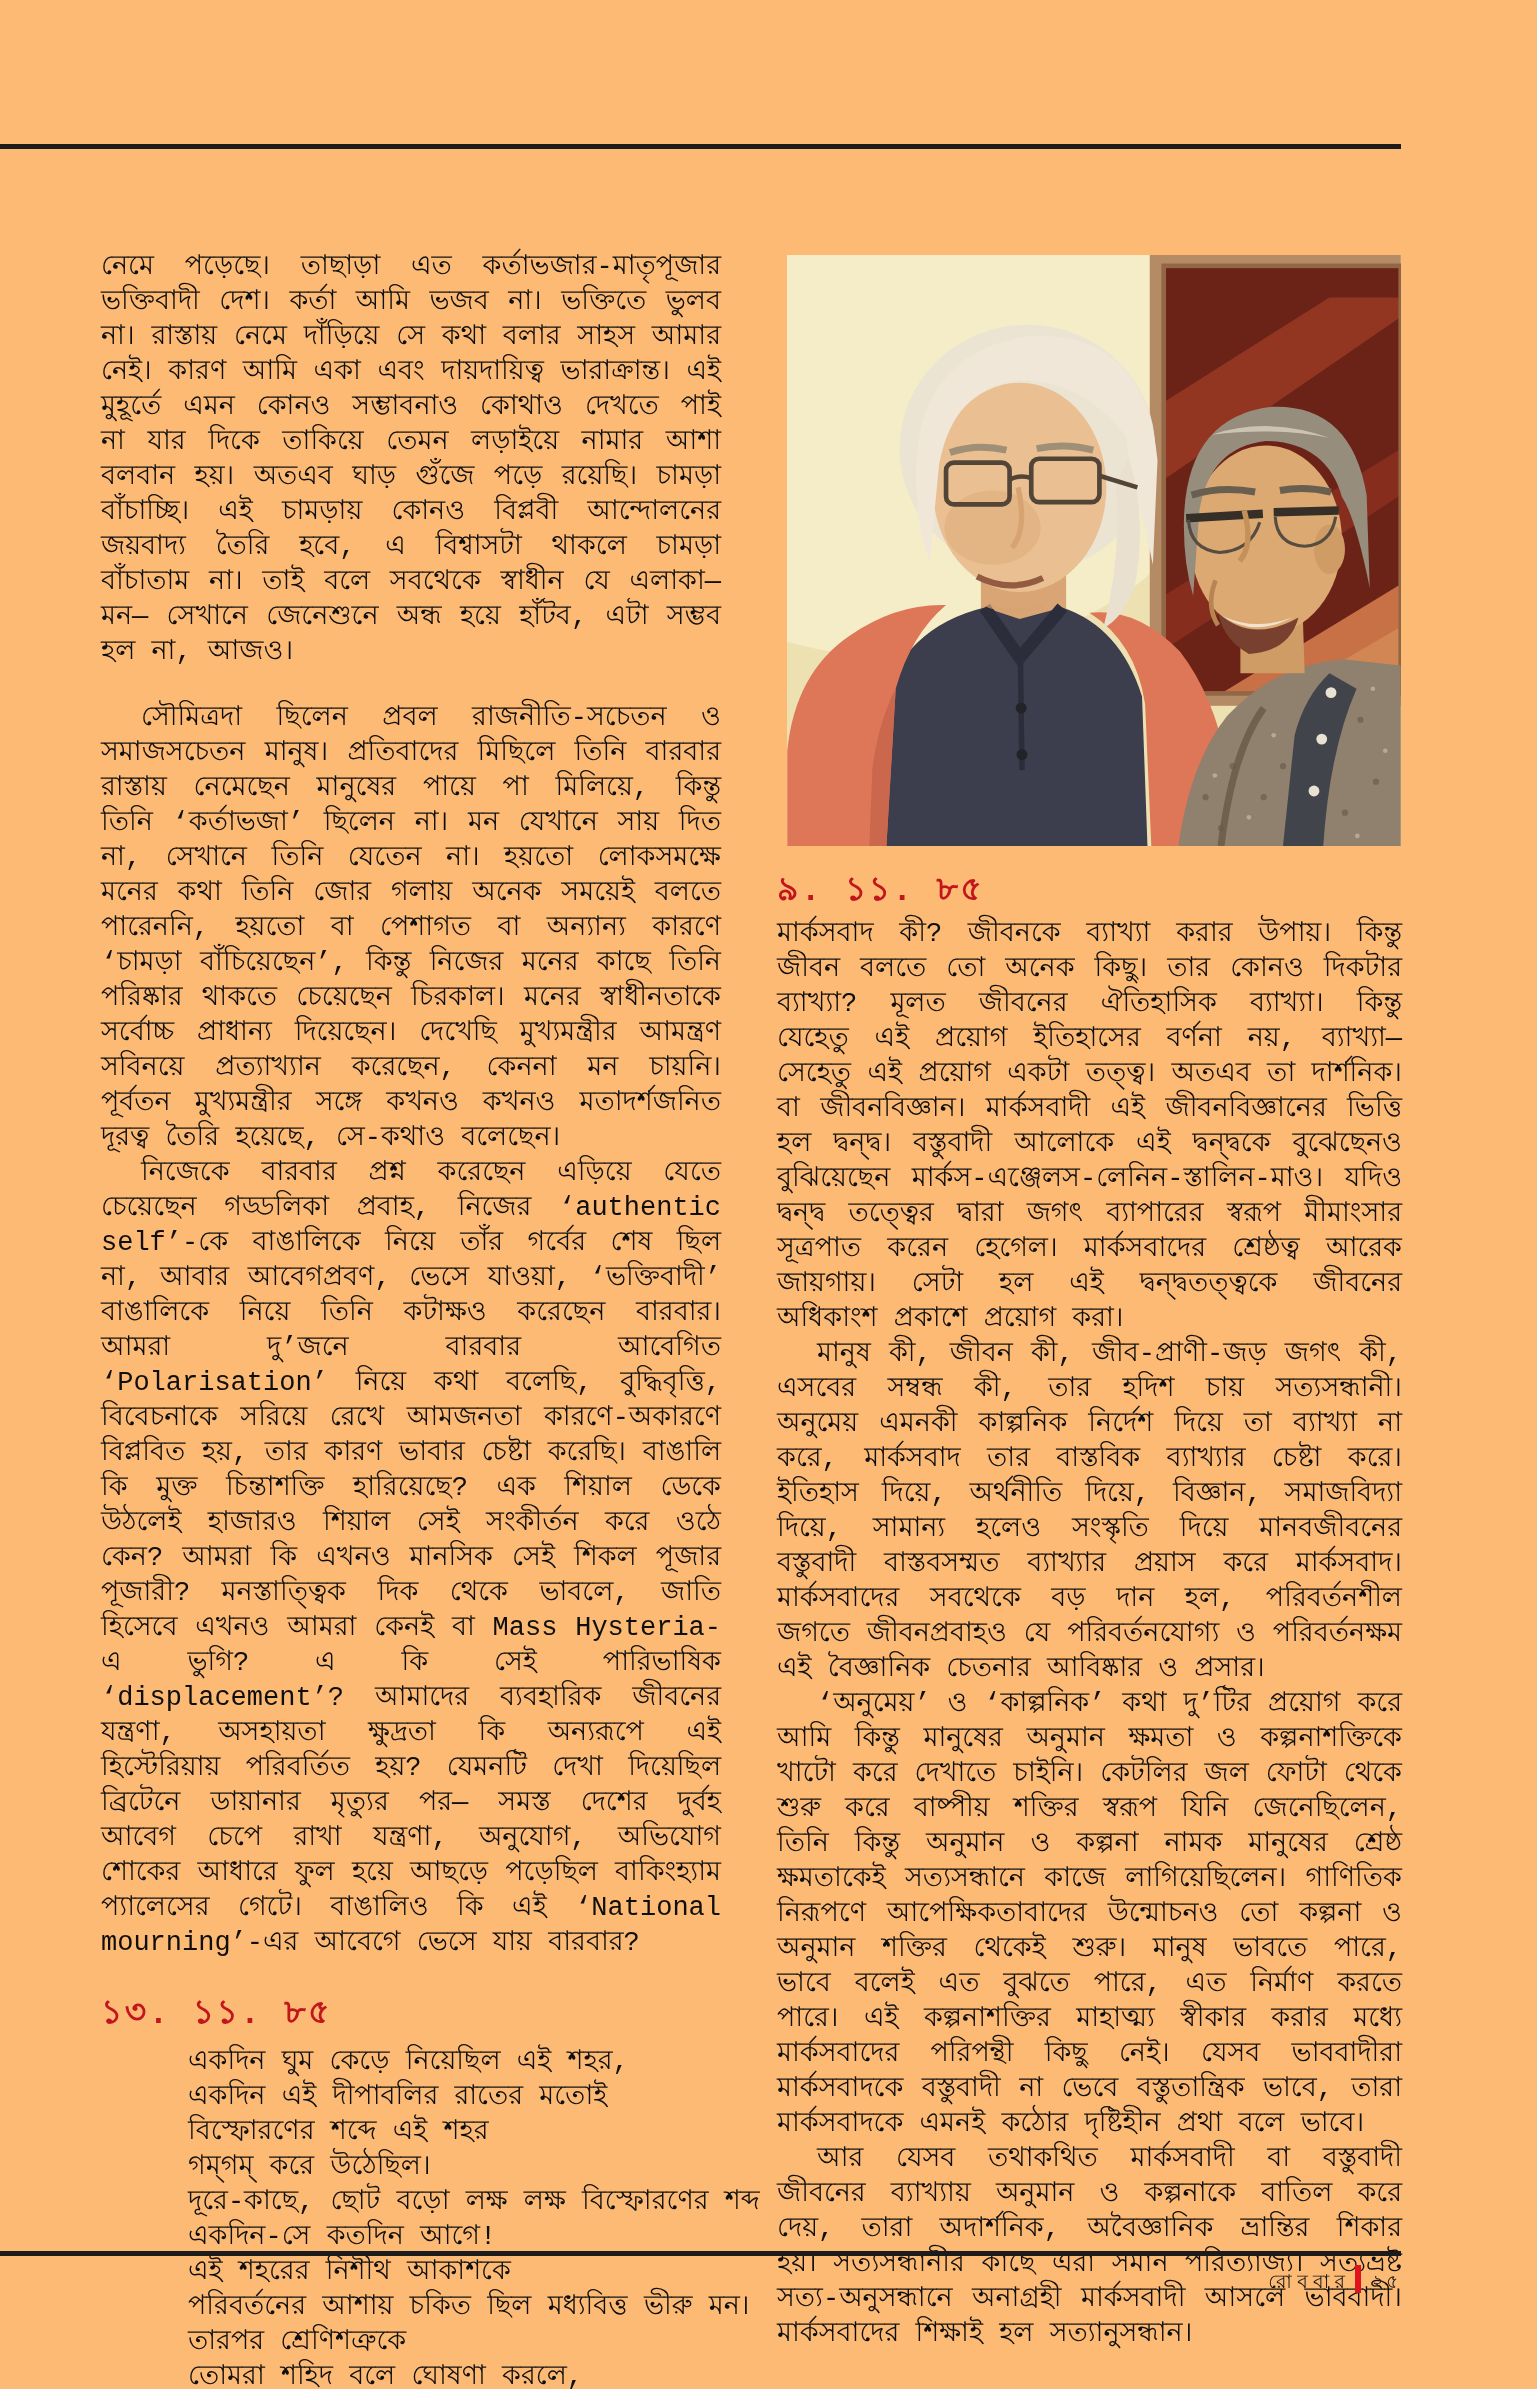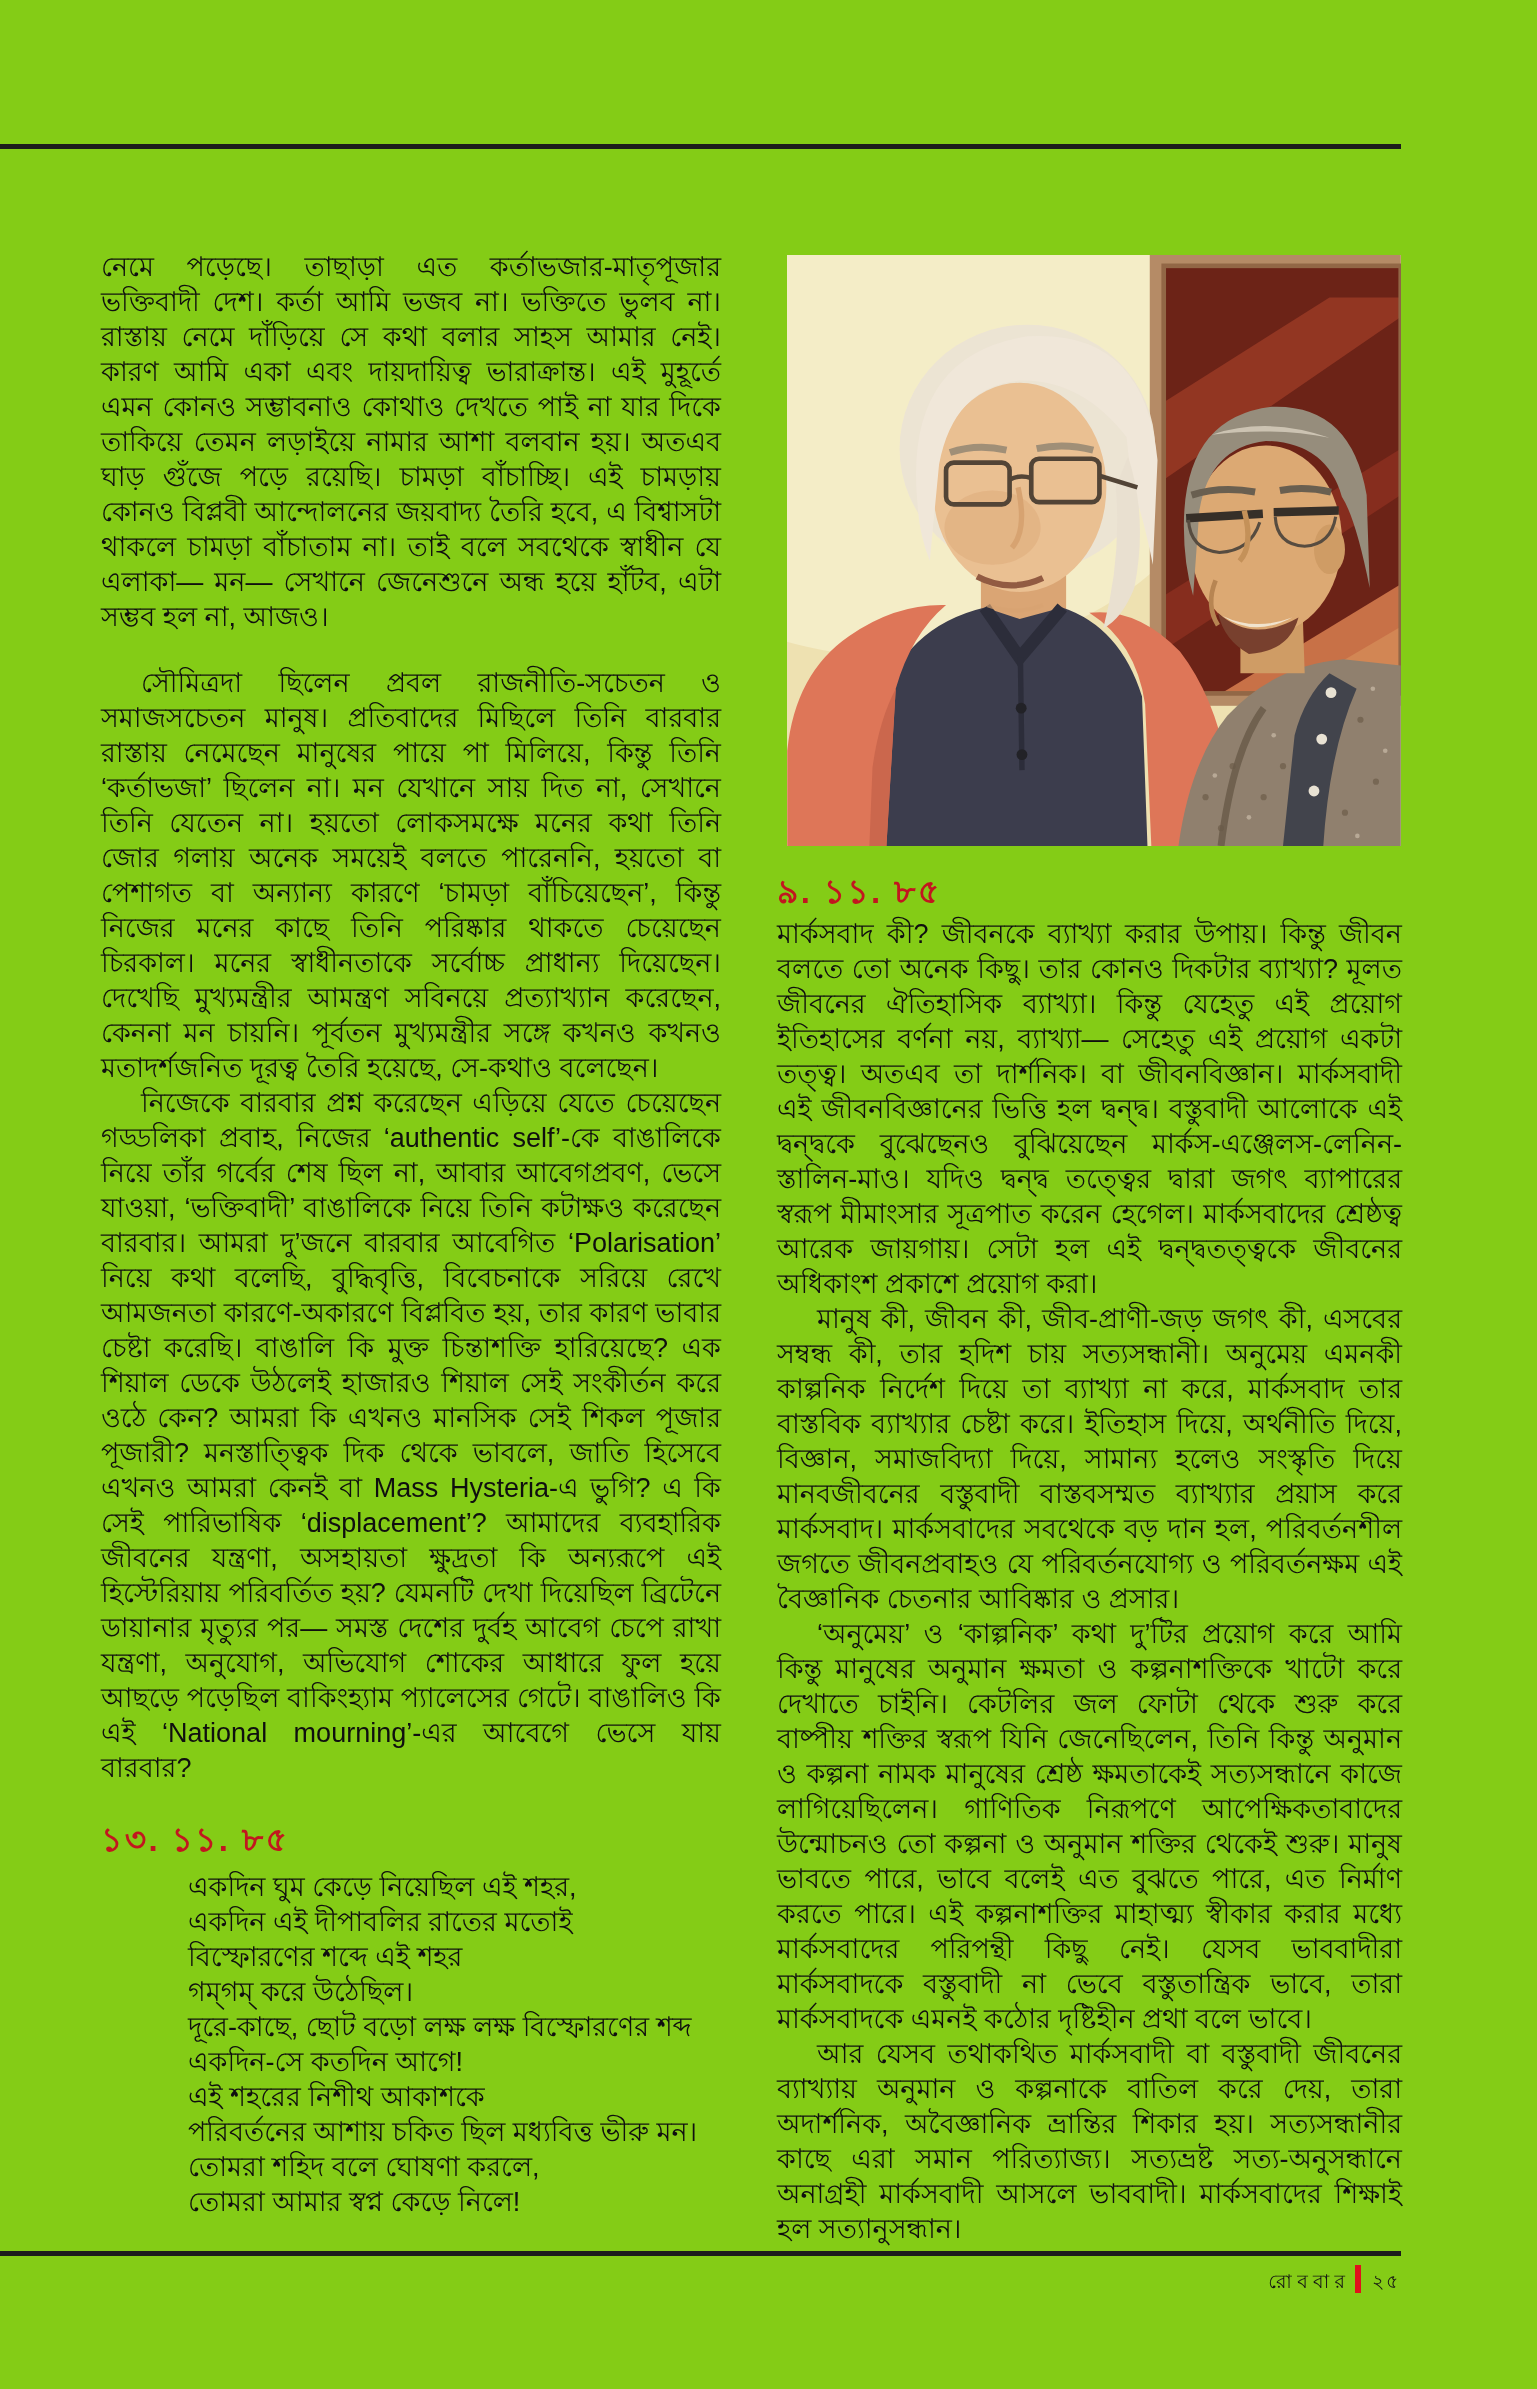--- a/index.html
+++ b/index.html
@@ -1,17 +1,17 @@
 <!DOCTYPE html>
 <html lang="bn" style="font-size:12.4px"><head>
 <meta charset="utf-8">
 <style>
   html,body{margin:0;padding:0;background:#ffffff;}
-  .page{position:relative;width:1538px;height:2389px;background:#84cc16;overflow:hidden;
-        font-family:Liberation Sans, sans-serif;color:#0f0f0f;}
+  .page{position:relative;width:1538px;height:2389px;background:#fdba74;overflow:hidden;
+        font-family:Liberation Mono, monospace;color:#0f0f0f;}
   .rule{position:absolute;left:0;width:1401px;height:5.4px;background:#1c1c1c;}
   .rule-top{top:144px;}
   .rule-bottom{top:2251px;}
   .col{position:absolute;font-size:27px;line-height:35px;text-align:justify;}
   .col-left{left:101px;top:250px;width:620px;}
   .col-right{left:777px;top:255px;width:625px;}
   .para{margin:0;}
   .para.indent{text-indent:40px;}
   .para.gap-above{margin-top:31px;}
   .date-heading{font-weight:bold;color:#c2161f;font-size:33px;line-height:39px;letter-spacing:2.3px;}
@@ -43,20 +43,21 @@
 
     <div class="poem">
       <div class="poem-line">একদিন ঘুম কেড়ে নিয়েছিল এই শহর,</div>
       <div class="poem-line">একদিন এই দীপাবলির রাতের মতোই</div>
       <div class="poem-line">বিস্ফোরণের শব্দে এই শহর</div>
       <div class="poem-line">গম্‌গম্‌ করে উঠেছিল।</div>
       <div class="poem-line">দূরে-কাছে, ছোট বড়ো লক্ষ লক্ষ বিস্ফোরণের শব্দ</div>
       <div class="poem-line">একদিন-সে কতদিন আগে!</div>
       <div class="poem-line">এই শহরের নিশীথ আকাশকে</div>
       <div class="poem-line">পরিবর্তনের আশায় চকিত ছিল মধ্যবিত্ত ভীরু মন।</div>
+      <div class="poem-line">তারপর শ্রেণিশত্রুকে</div>
       <div class="poem-line">তোমরা শহিদ বলে ঘোষণা করলে,</div>
       <div class="poem-line">তোমরা আমার স্বপ্ন কেড়ে নিলে!</div>
     </div>
   </div>
 
   <div class="col col-right">
 
     <div class="photo-wrap">
       <svg viewBox="0 0 792 763" width="614" height="591" role="img">
 

